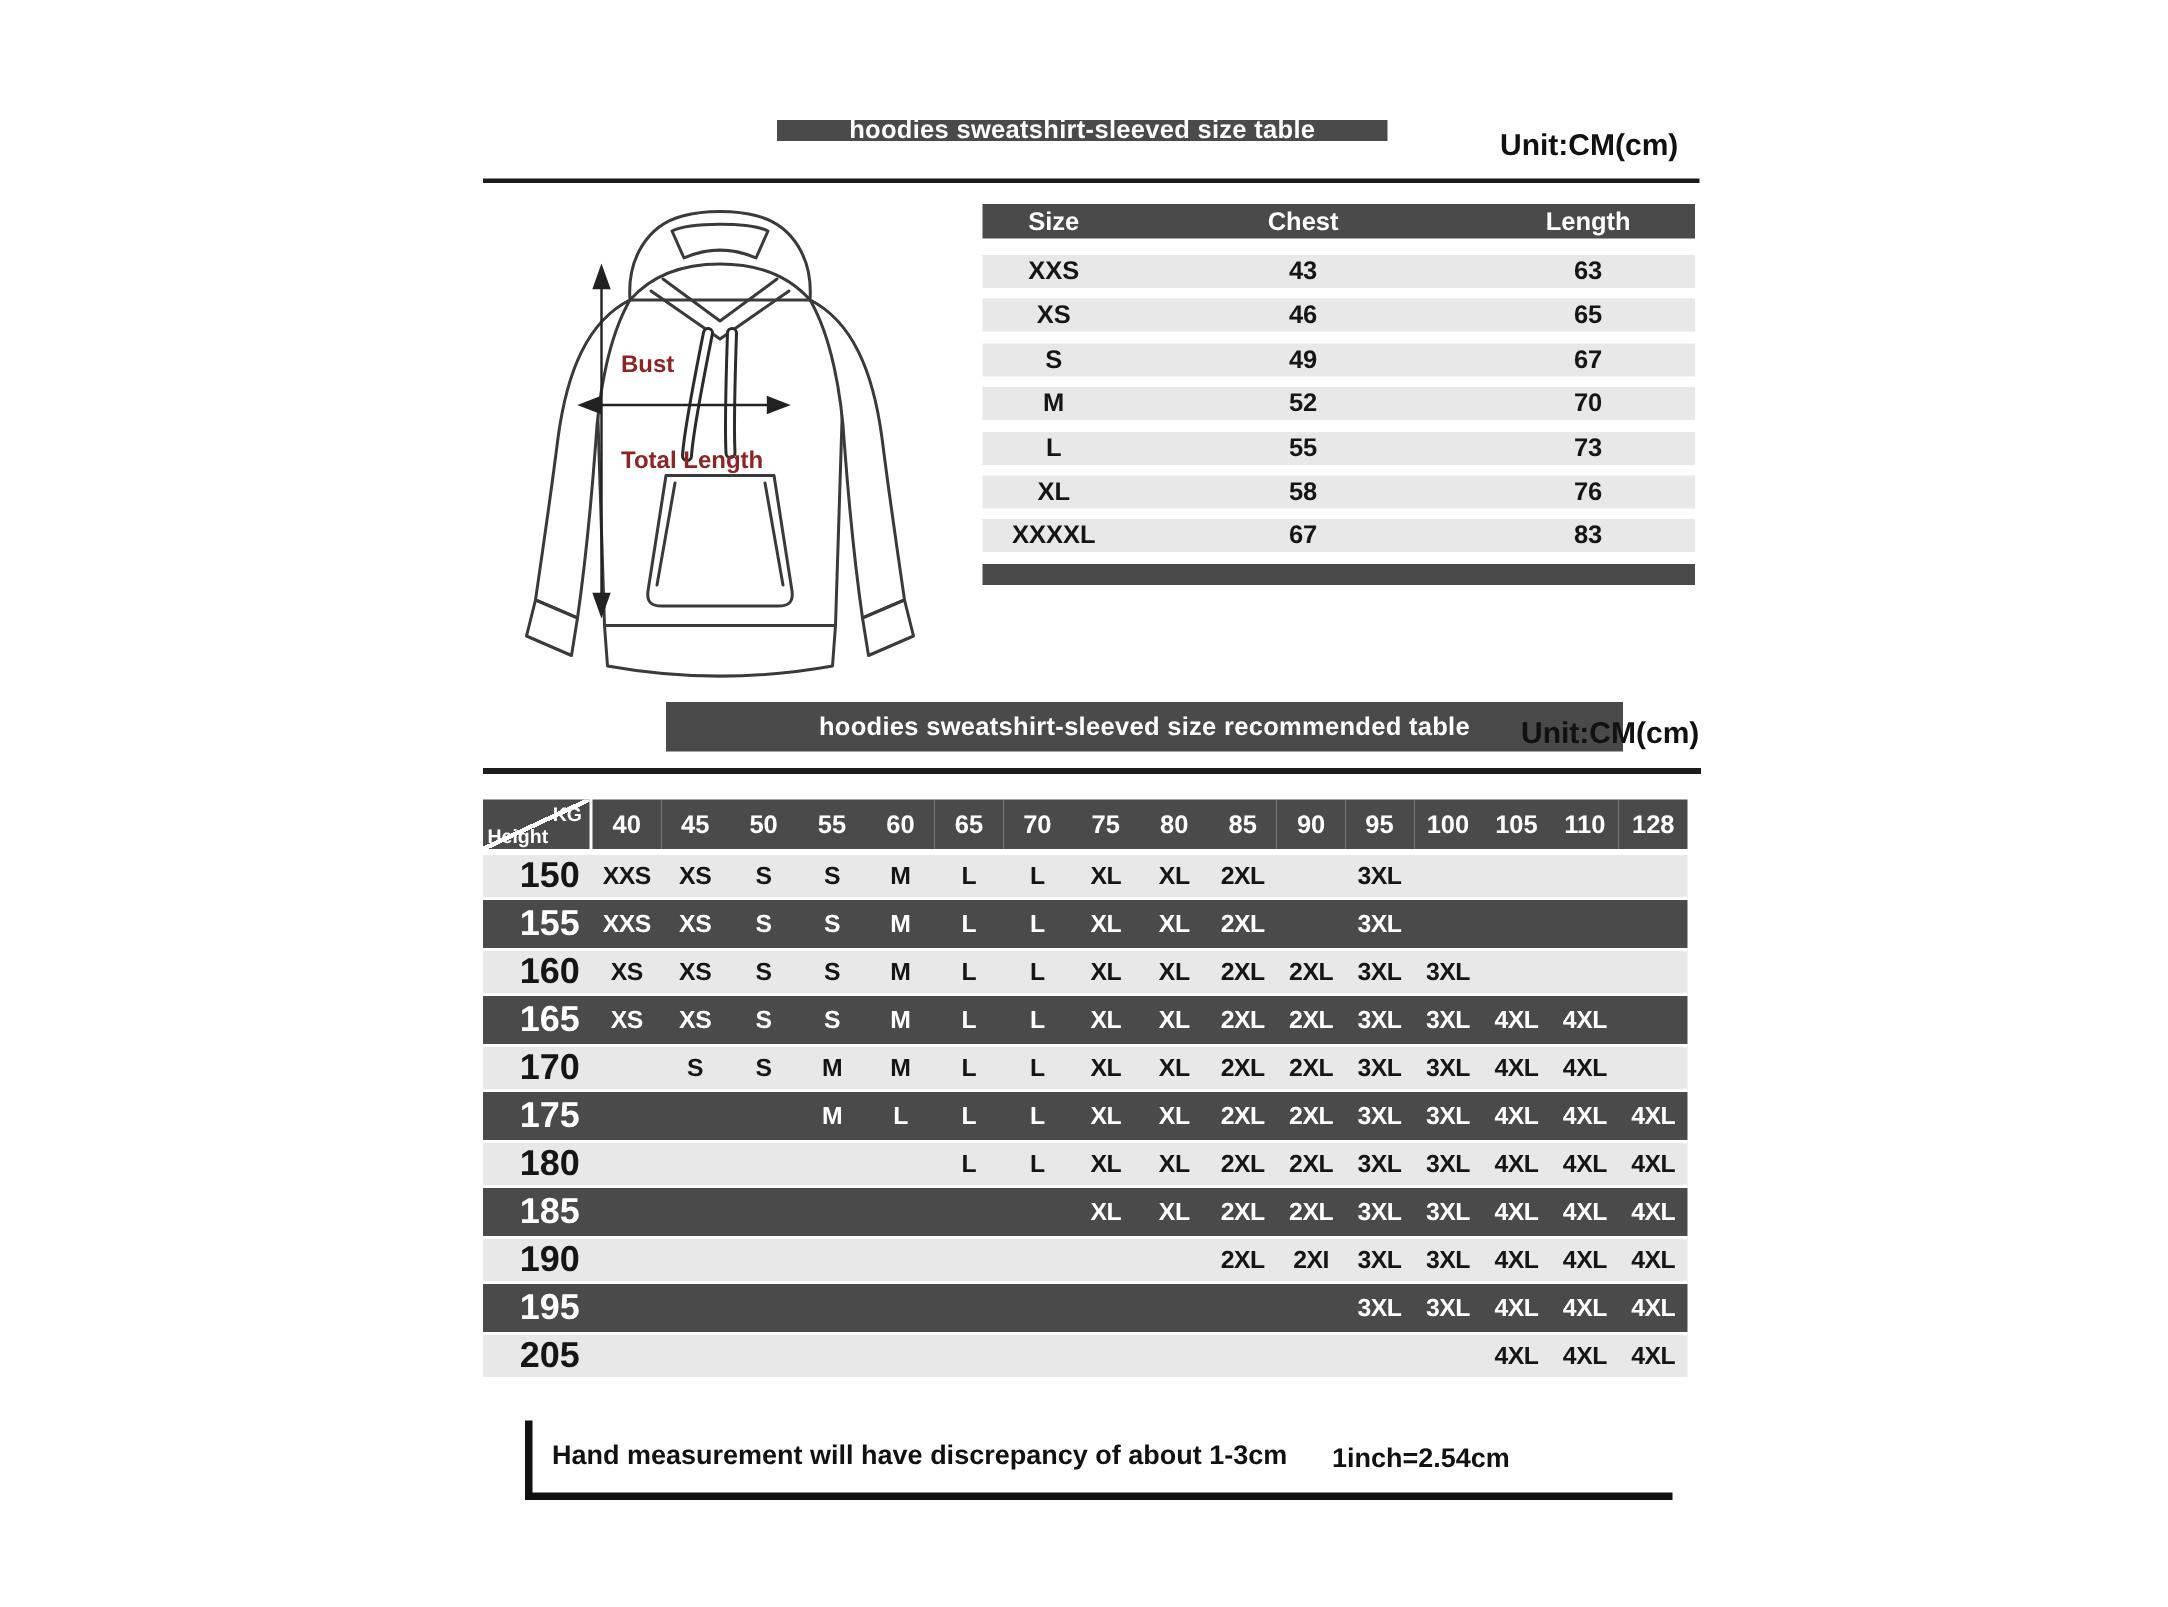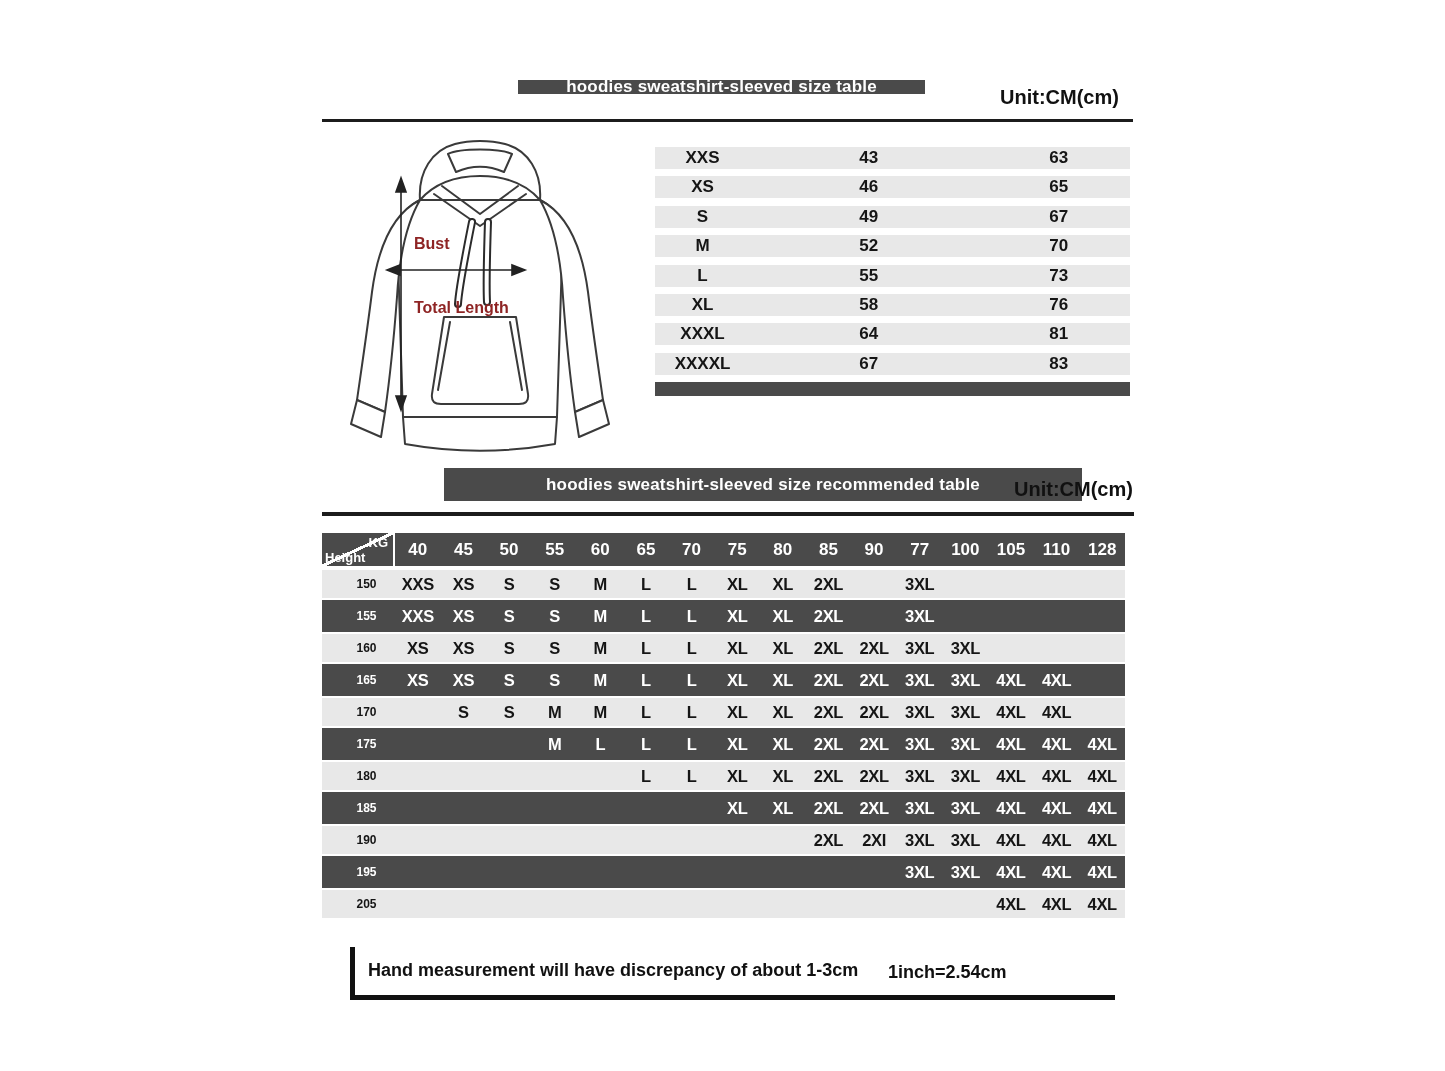--- a/index.html
+++ b/index.html
@@ -59,21 +59,21 @@
     content:"";position:absolute;left:0;top:0;width:100%;height:100%;
     background:linear-gradient(to bottom right,transparent 47.5%,#fff 47.5%,#fff 52.5%,transparent 52.5%);
   }
   .mx-corner .corner-kg{position:absolute;top:2px;right:5px;font-size:13px;color:#fff;z-index:1;}
   .mx-corner .corner-height{position:absolute;bottom:1px;left:3px;font-size:13px;color:#fff;z-index:1;}
   .mx-body{margin-top:2px;}
   .mx-row{display:grid;grid-template-columns:73px repeat(16,1fr);height:32px;align-items:center;}
   .mx-row.light{background:#e8e8e8;box-shadow:inset 0 2px 0 #fff,inset 0 -2px 0 #fff;}
   .mx-row.dark{background:#4a4a4a;color:#fff;}
   .mx-cell{text-align:center;font-size:16.5px;letter-spacing:-0.3px;white-space:nowrap;}
-  .mx-height{font-size:12px;letter-spacing:0;padding-left:16px;}
+  .mx-height{font-size:24px;letter-spacing:0;padding-left:16px;}
 
   
   .note-vline{left:350px;top:947px;width:5px;height:52px;background:#111;}
   .note-hline{left:350px;top:995px;width:765px;height:5px;background:#111;}
   .note-text{left:368px;top:960px;font-size:18px;color:#111;}
   .note-conv{left:888px;top:962px;font-size:18px;color:#111;}
 </style>
 </head>
 <body>
 
@@ -119,20 +119,25 @@
       <line x1="66" y1="138" x2="186" y2="138"></line>
       <polygon points="57,138 70,133 70,143"></polygon>
       <polygon points="195,138 182,133 182,143"></polygon>
     </g>
   </svg>
   <div class="red-label bust-label">Bust</div>
   <div class="red-label total-length-label">Total Length</div>
 </div>
 
 <div class="abs size-table">
+  <div class="st-header">
+    <div class="st-hcell">Size</div>
+    <div class="st-hcell">Chest</div>
+    <div class="st-hcell">Length</div>
+  </div>
   <div class="st-rows">
       <div class="st-row">
         <div class="st-cell">XXS</div>
         <div class="st-cell">43</div>
         <div class="st-cell">63</div>
       </div>
       <div class="st-row">
         <div class="st-cell">XS</div>
         <div class="st-cell">46</div>
         <div class="st-cell">65</div>
@@ -149,25 +154,20 @@
       </div>
       <div class="st-row">
         <div class="st-cell">L</div>
         <div class="st-cell">55</div>
         <div class="st-cell">73</div>
       </div>
       <div class="st-row">
         <div class="st-cell">XL</div>
         <div class="st-cell">58</div>
         <div class="st-cell">76</div>
-      </div>
-      <div class="st-row">
-        <div class="st-cell">XXXL</div>
-        <div class="st-cell">64</div>
-        <div class="st-cell">81</div>
       </div>
       <div class="st-row">
         <div class="st-cell">XXXXL</div>
         <div class="st-cell">67</div>
         <div class="st-cell">83</div>
       </div>
     </div>
   <div class="st-endbar"></div>
 </div>
 
@@ -185,21 +185,21 @@
       <div class="mx-hcell">45</div>
       <div class="mx-hcell">50</div>
       <div class="mx-hcell">55</div>
       <div class="mx-hcell">60</div>
       <div class="mx-hcell">65</div>
       <div class="mx-hcell">70</div>
       <div class="mx-hcell">75</div>
       <div class="mx-hcell">80</div>
       <div class="mx-hcell">85</div>
       <div class="mx-hcell">90</div>
-      <div class="mx-hcell">77</div>
+      <div class="mx-hcell">95</div>
       <div class="mx-hcell">100</div>
       <div class="mx-hcell">105</div>
       <div class="mx-hcell">110</div>
       <div class="mx-hcell">128</div>
     </div>
   <div class="mx-body">
       <div class="mx-row light">
         <div class="mx-cell mx-height">150</div>
         <div class="mx-cell">XXS</div>
         <div class="mx-cell">XS</div>

